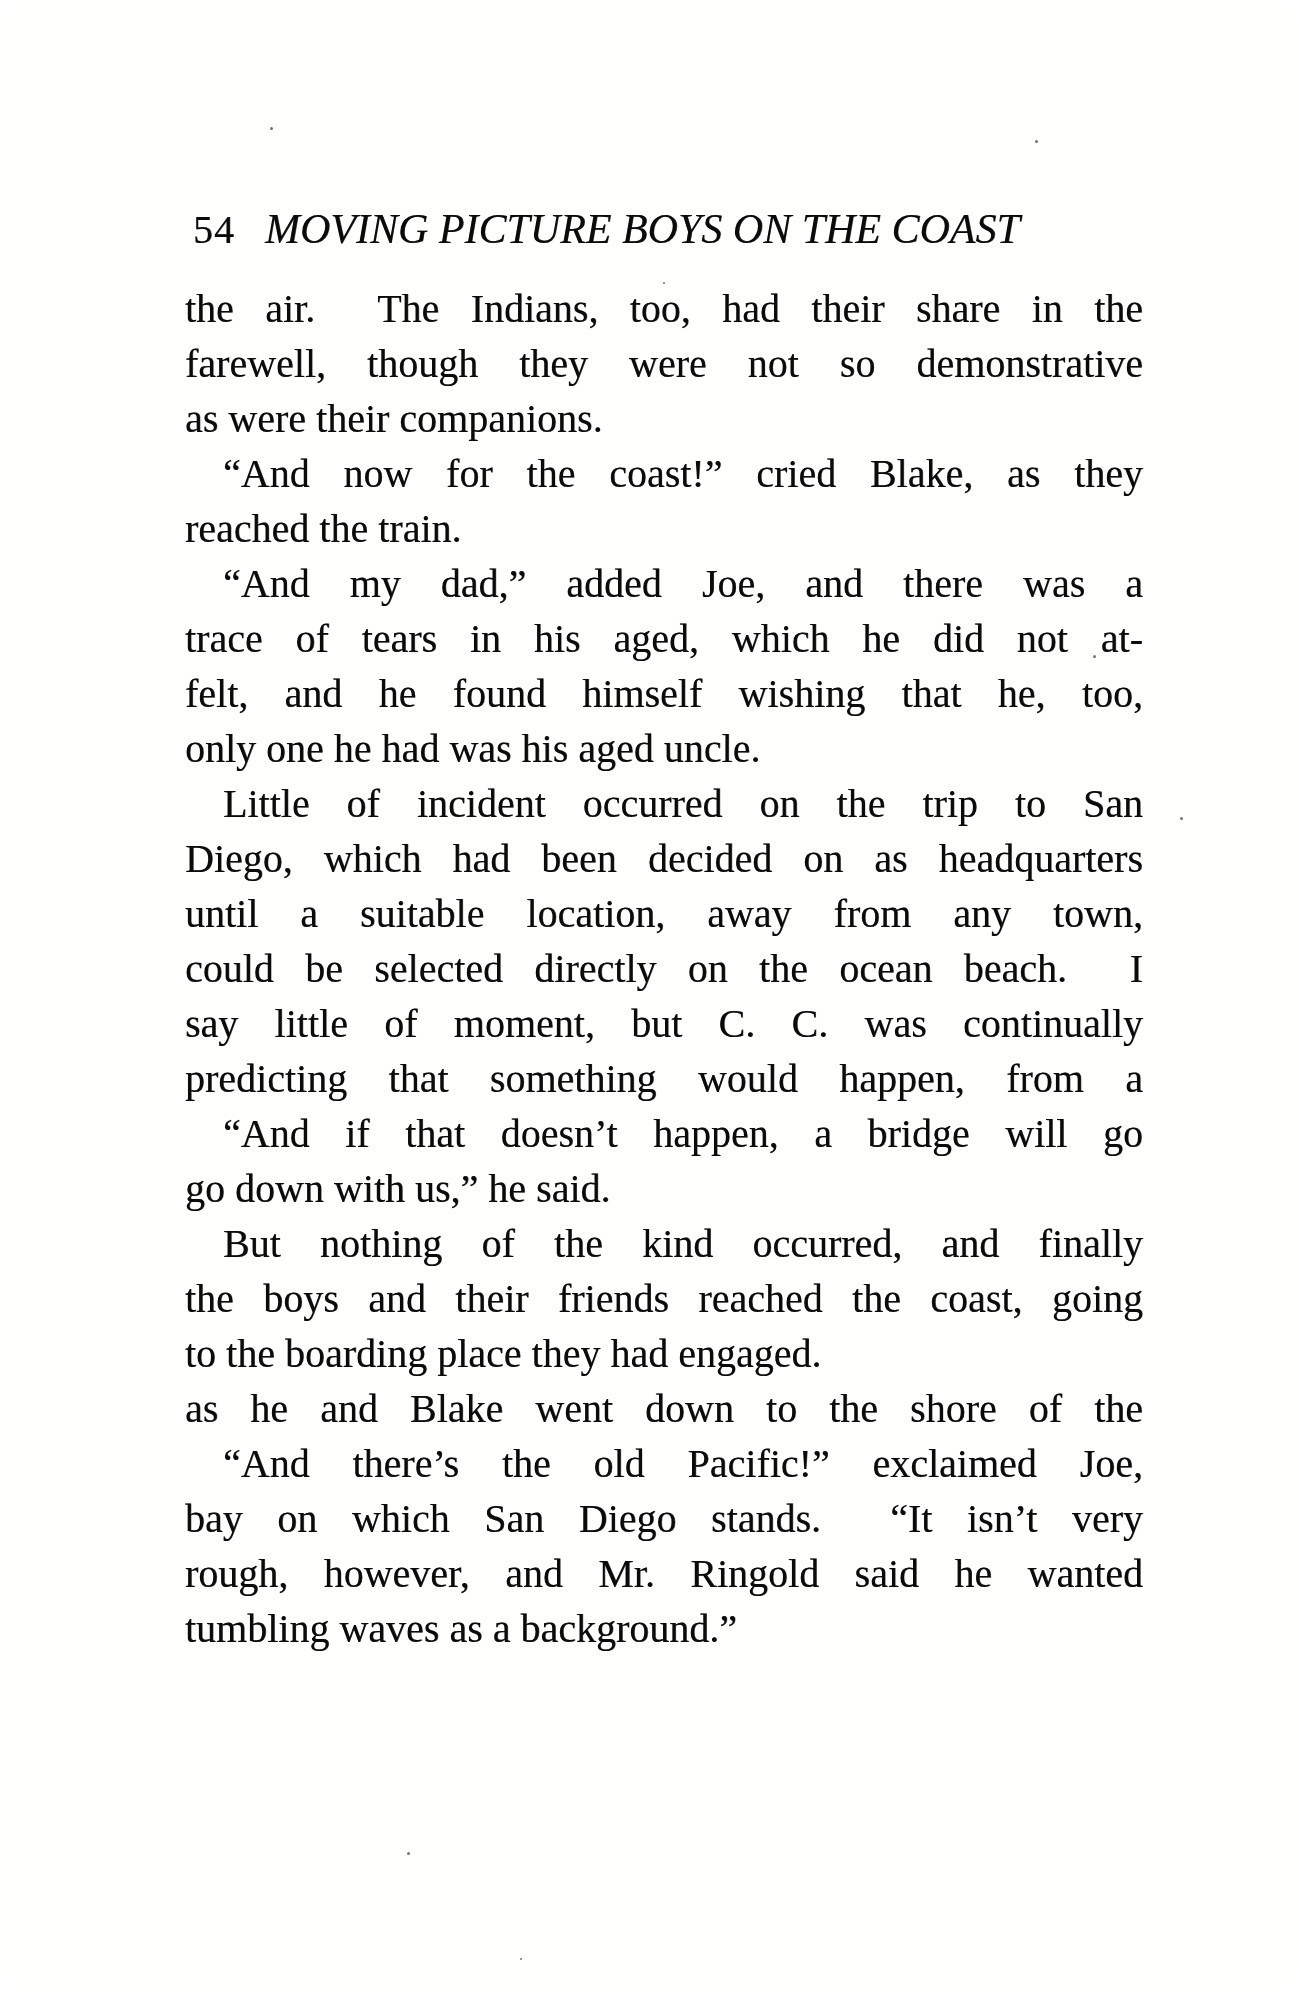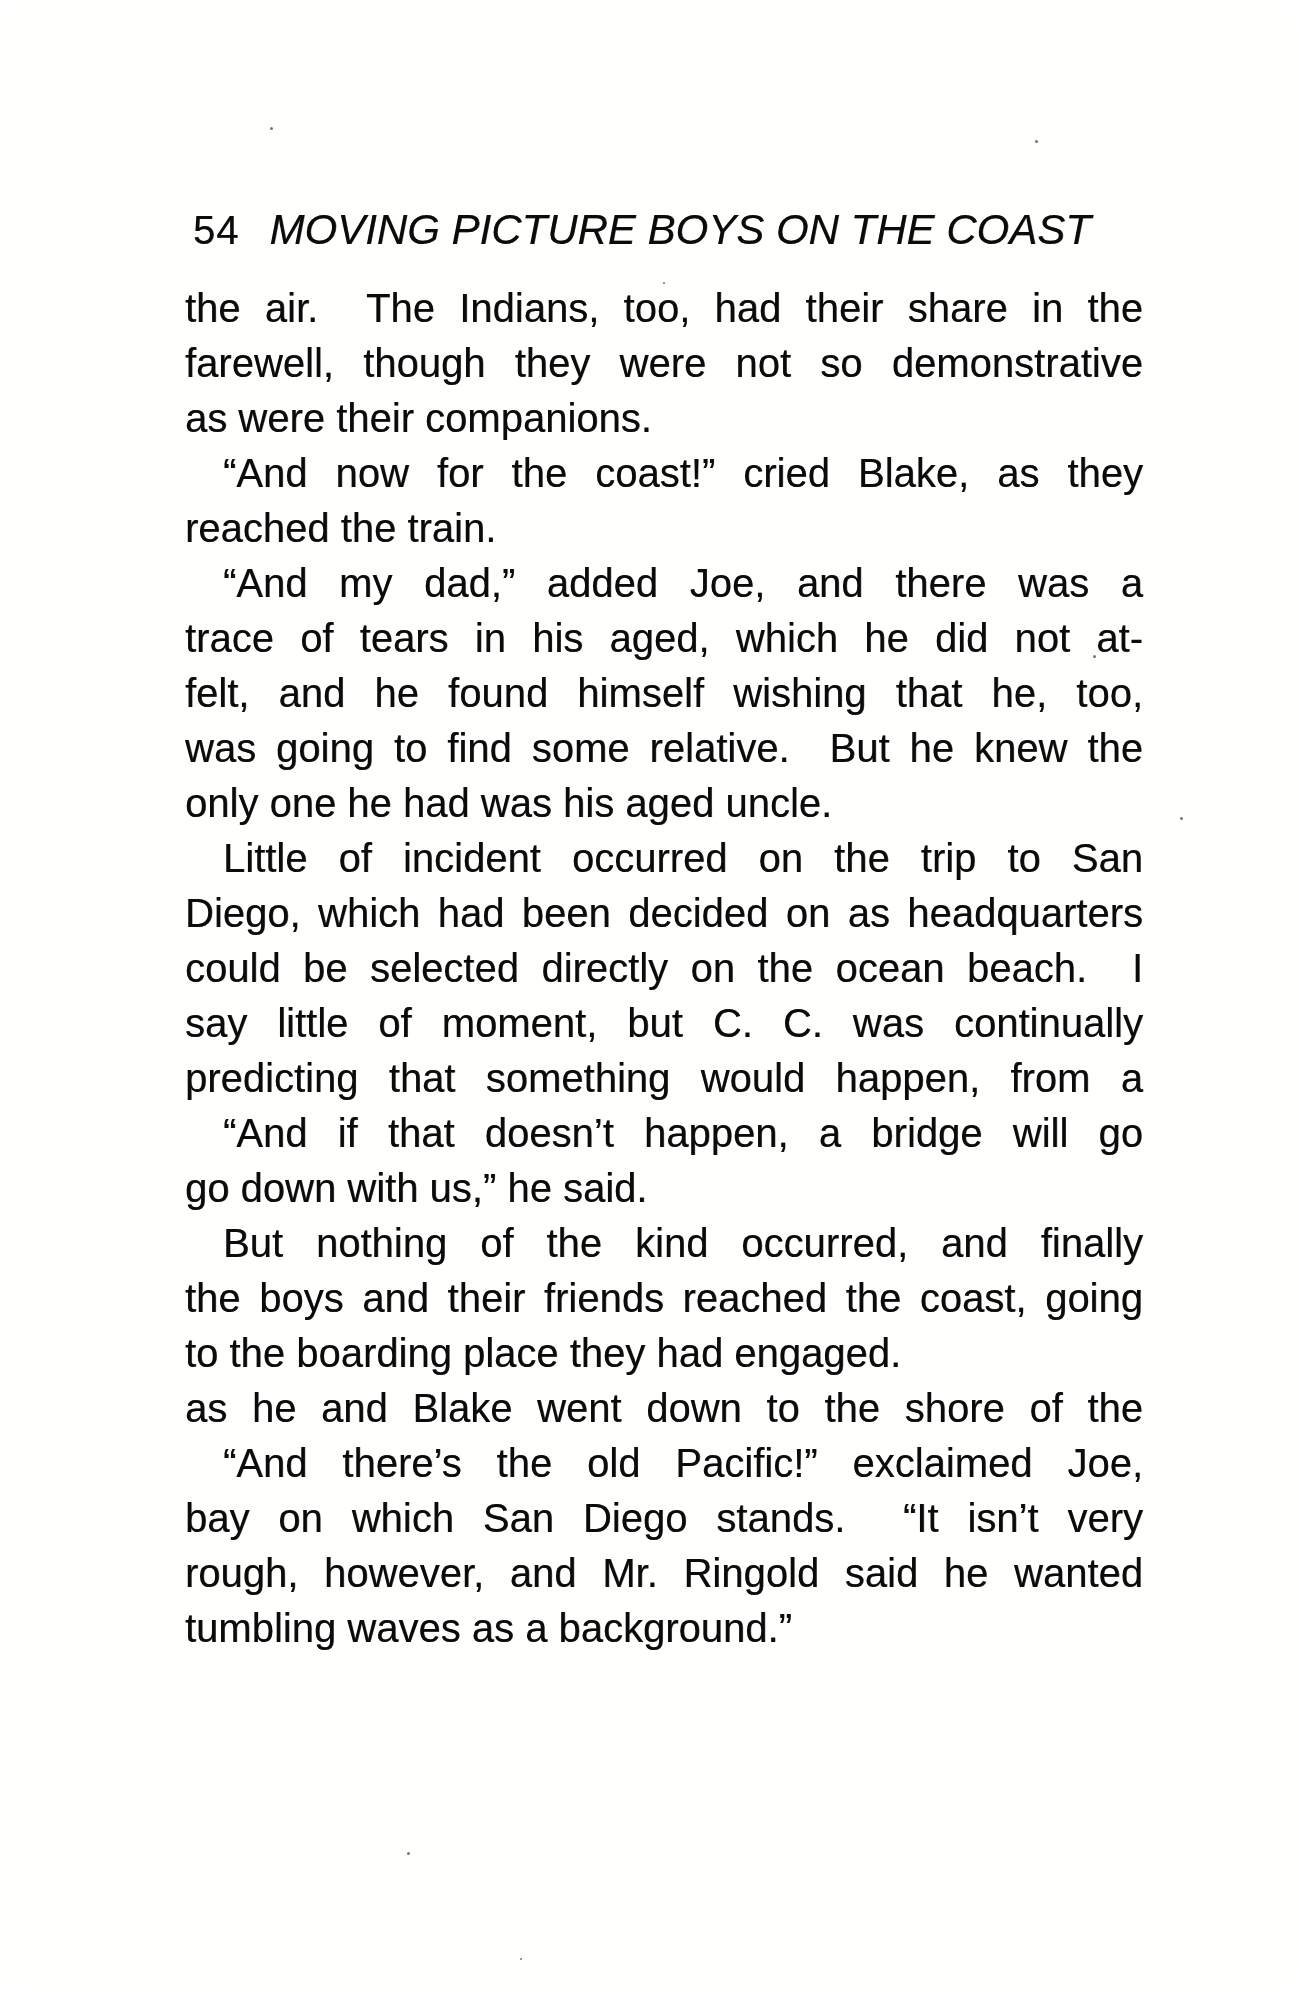--- a/index.html
+++ b/index.html
@@ -6,21 +6,21 @@
     margin: 0;
     padding: 0;
     background: #ffffff;
   }
   .page {
     position: relative;
     width: 1299px;
     height: 1992px;
     background: #fffffe;
     overflow: hidden;
-    font-family: Liberation Sans, sans-serif;
+    font-family: Liberation Serif, serif;
     color: #0b0b0b;
     border-radius: 31px;
   }
   .header {
     position: absolute;
     top: 202px;
     left: 193px;
     width: 1000px;
     display: flex;
     align-items: baseline;
@@ -79,24 +79,24 @@
 
   <div class="bodytext">
       <div class="line">the air.&nbsp; The Indians, too, had their share in the</div>
       <div class="line">farewell, though they were not so demonstrative</div>
       <div class="line end">as were their companions.</div>
       <div class="line indent">“And now for the coast!” cried Blake, as they</div>
       <div class="line end">reached the train.</div>
       <div class="line indent">“And my dad,” added Joe, and there was a</div>
       <div class="line">trace of tears in his aged, which he did not at-</div>
       <div class="line">felt, and he found himself wishing that he, too,</div>
-      <div class="line">was going to find some relative.&nbsp; But he knew the</div>
       <div class="line end">only one he had was his aged uncle.</div>
       <div class="line indent">Little of incident occurred on the trip to San</div>
       <div class="line">Diego, which had been decided on as headquarters</div>
+      <div class="line">until a suitable location, away from any town,</div>
       <div class="line">could be selected directly on the ocean beach.&nbsp; I</div>
       <div class="line">say little of moment, but C. C. was continually</div>
       <div class="line">predicting that something would happen, from a</div>
       <div class="line indent">“And if that doesn’t happen, a bridge will go</div>
       <div class="line end">go down with us,” he said.</div>
       <div class="line indent">But nothing of the kind occurred, and finally</div>
       <div class="line">the boys and their friends reached the coast, going</div>
       <div class="line end">to the boarding place they had engaged.</div>
       <div class="line">as he and Blake went down to the shore of the</div>
       <div class="line indent">“And there’s the old Pacific!” exclaimed Joe,</div>

